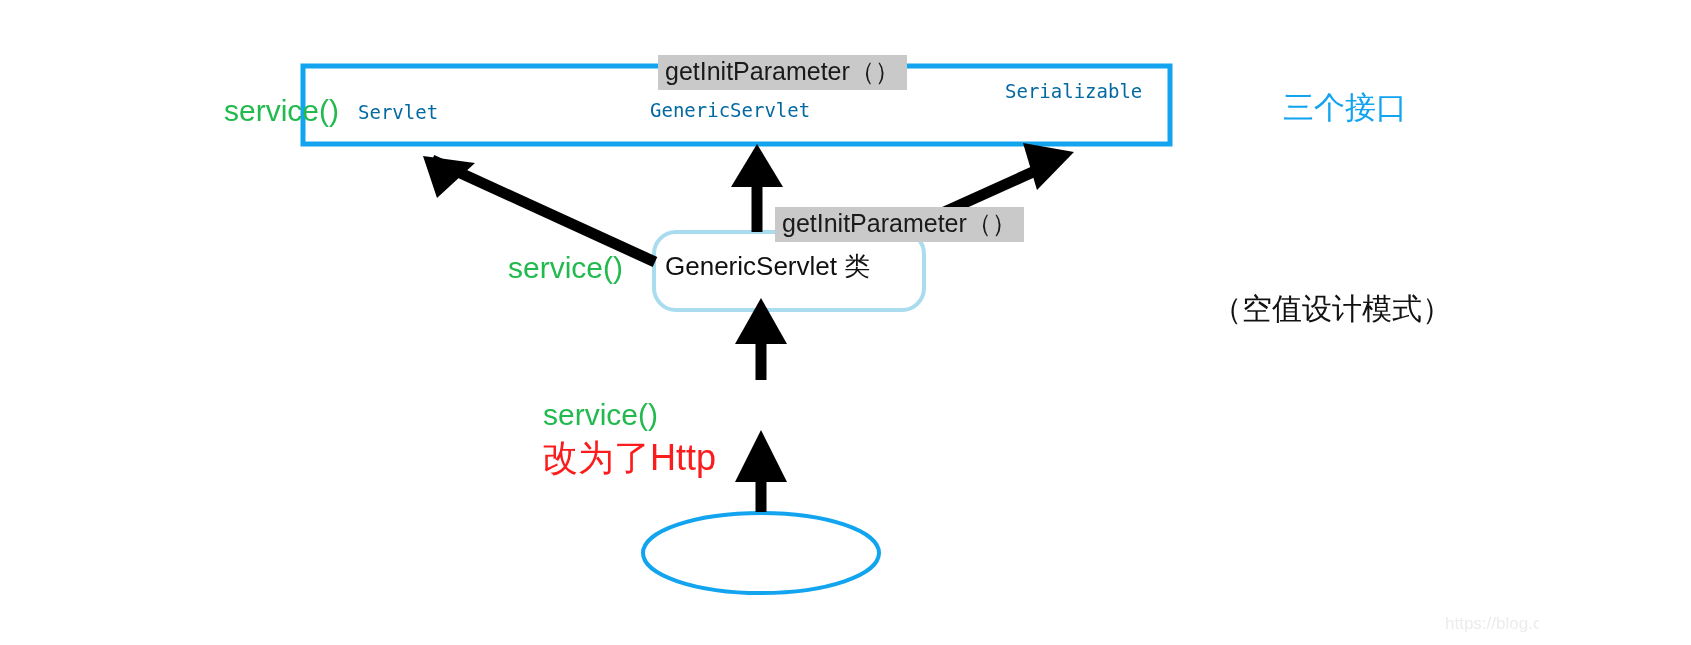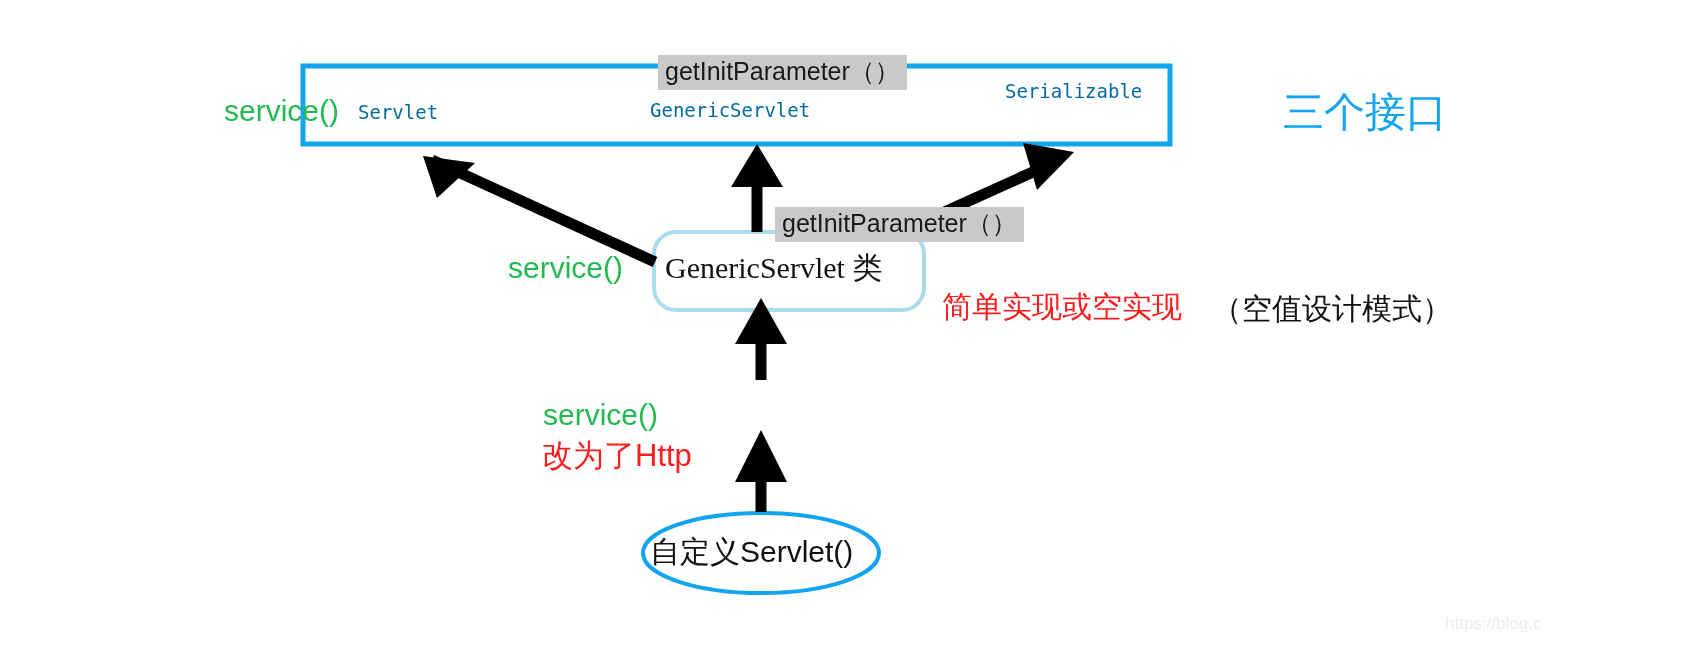--- a/index.html
+++ b/index.html
@@ -29,38 +29,38 @@
     line-height: 1;
   }
   
   .iface {
     font-family: "DejaVu Sans Mono", "Liberation Mono", monospace;
     color: #0369a1;
     font-size: 19px;
     letter-spacing: 0px;
   }
   .cls-mono {
-    font-family: Liberation Serif, serif;
+    font-family: Liberation Sans, sans-serif;
     color: #111111;
-    font-size: 30px;
+    font-size: 26px;
   }
   .green {
     color: #22ba4e;
     font-family: "Liberation Sans", sans-serif;
     font-size: 30px;
   }
   .red {
     color: #fb1d1d;
     font-family: "Liberation Sans", sans-serif;
     font-size: 30px;
   }
   .blue-cn {
     color: #13a4ef;
     font-family: "Liberation Sans", sans-serif;
-    font-size: 41px;
+    font-size: 31px;
   }
   .black-cn {
     color: #111111;
     font-family: "Liberation Sans", sans-serif;
     font-size: 30px;
   }
   .hl {
     background: #c9c9c9;
     color: #1a1a1a;
     font-family: "Liberation Sans", sans-serif;
@@ -133,26 +133,24 @@
 
   <div class="lbl blue-cn" style="left:1283px; top:92px;">三个接口</div>
 
   <div class="lbl hl" style="left:775px; top:207px;">getInitParameter（）</div>
 
   <div class="lbl green" style="left:508px; top:253px;">service()</div>
 
   <div class="lbl cls-mono" style="left:665px; top:253px;">GenericServlet 类</div>
 
 
-  <div class="lbl red" style="left:942px; top:292px;">简单实现或空实现</div>
 
   <div class="lbl black-cn" style="left:1212px; top:294px;">（空值设计模式）</div>
 
   <div class="lbl green" style="left:543px; top:400px;">service()</div>
 
 
-  <div class="lbl red" style="left:542px; top:440px; font-size:31px;">改为了Http</div>
+  <div class="lbl red" style="left:542px; top:440px; font-size:36px;">改为了Http</div>
 
-  <div class="lbl cn-mix" style="left:650px; top:537px;">自定义Servlet()</div>
 
   <div class="watermark" style="left:1445px; top:614px;">https://blog.csdn.net/qq_43542795</div>
 
 </div>
 
 </body></html>

